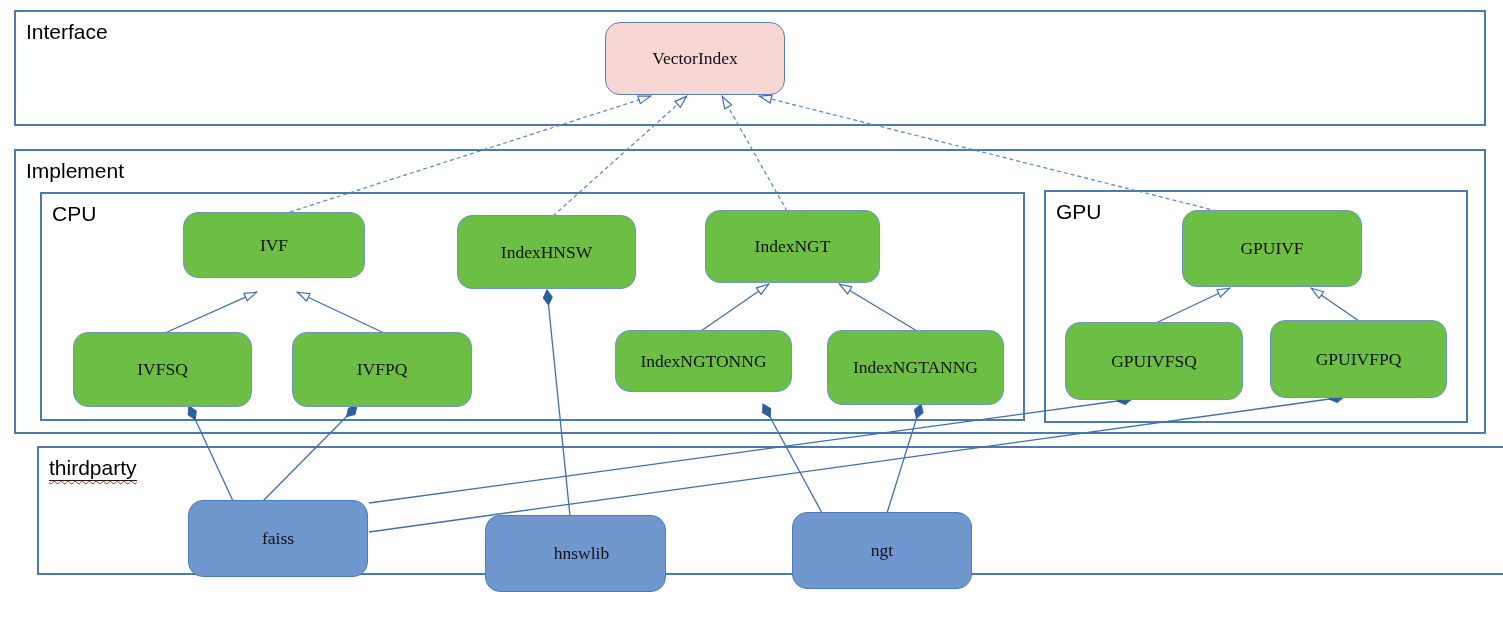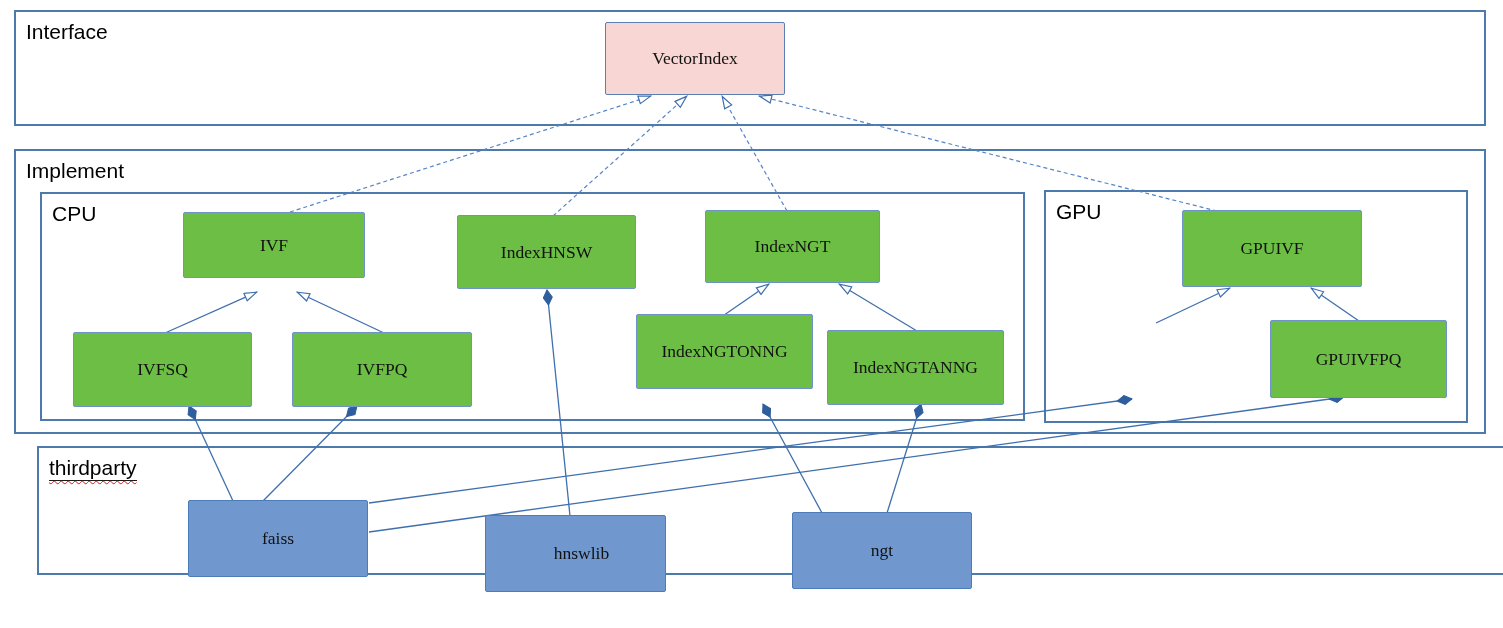--- a/index.html
+++ b/index.html
@@ -19,21 +19,21 @@
   }
   .clabel.misspelled {
     border-bottom:1px solid #1a1a1a;
     text-decoration:underline wavy var(--misspell-underline);
     text-decoration-thickness:1px;
     text-underline-offset:5px;
   }
   .node {
     position:absolute; box-sizing:border-box;
     display:flex; align-items:center; justify-content:center;
-    border-radius:2px; font-size:17.5px; color:#111;
+    border-radius:15px; font-size:17.5px; color:#111;
     font-family:"Liberation Serif","DejaVu Serif",serif;
     z-index:3;
   }
   .node.green { background:var(--node-green-fill); border:1px solid var(--node-green-border); }
   .node.pink  { background:var(--node-pink-fill);  border:1.5px solid var(--node-pink-border); }
   .node.blue  { background:var(--node-blue-fill);  border:1px solid var(--node-blue-border); }
   #edges { position:absolute; left:0; top:0; z-index:2; }
   .edge-realization { stroke:var(--edge-dashed); stroke-width:1.2; stroke-dasharray:4 3; fill:none; }
   .edge-generalization { stroke:var(--edge-solid); stroke-width:1.3; fill:none; }
   .edge-composition { stroke:var(--edge-solid); stroke-width:1.3; fill:none; }
@@ -97,28 +97,31 @@
     </div>
     <div class="node green" style="left: 705px; top: 210px; width: 175px; height: 73px;">
       <span>IndexNGT</span>
     </div>
     <div class="node green" style="left: 73px; top: 332px; width: 179px; height: 75px;">
       <span>IVFSQ</span>
     </div>
     <div class="node green" style="left: 292px; top: 332px; width: 180px; height: 75px;">
       <span>IVFPQ</span>
     </div>
-    <div class="node green" style="left: 615px; top: 314px; width: 177px; height: 75px; margin-left: 21px;">
+    <div class="node green" style="left: 615px; top: 330px; width: 177px; height: 62px;">
       <span>IndexNGTONNG</span>
     </div>
     <div class="node green" style="left: 827px; top: 330px; width: 177px; height: 75px;">
       <span>IndexNGTANNG</span>
     </div>
     <div class="node green" style="left: 1170px; top: 210px; width: 180px; height: 77px; margin-left: 12px;">
       <span>GPUIVF</span>
+    </div>
+    <div class="node green" style="left: 1065px; top: 322px; width: 178px; height: 78px;">
+      <span>GPUIVFSQ</span>
     </div>
     <div class="node green" style="left: 1270px; top: 320px; width: 177px; height: 78px;">
       <span>GPUIVFPQ</span>
     </div>
     <div class="node blue" style="left: 188px; top: 500px; width: 180px; height: 77px;">
       <span>faiss</span>
     </div>
     <div class="node blue" style="left: 485px; top: 515px; width: 181px; height: 77px; padding-left: 12px;">
       <span>hnswlib</span>
     </div>

